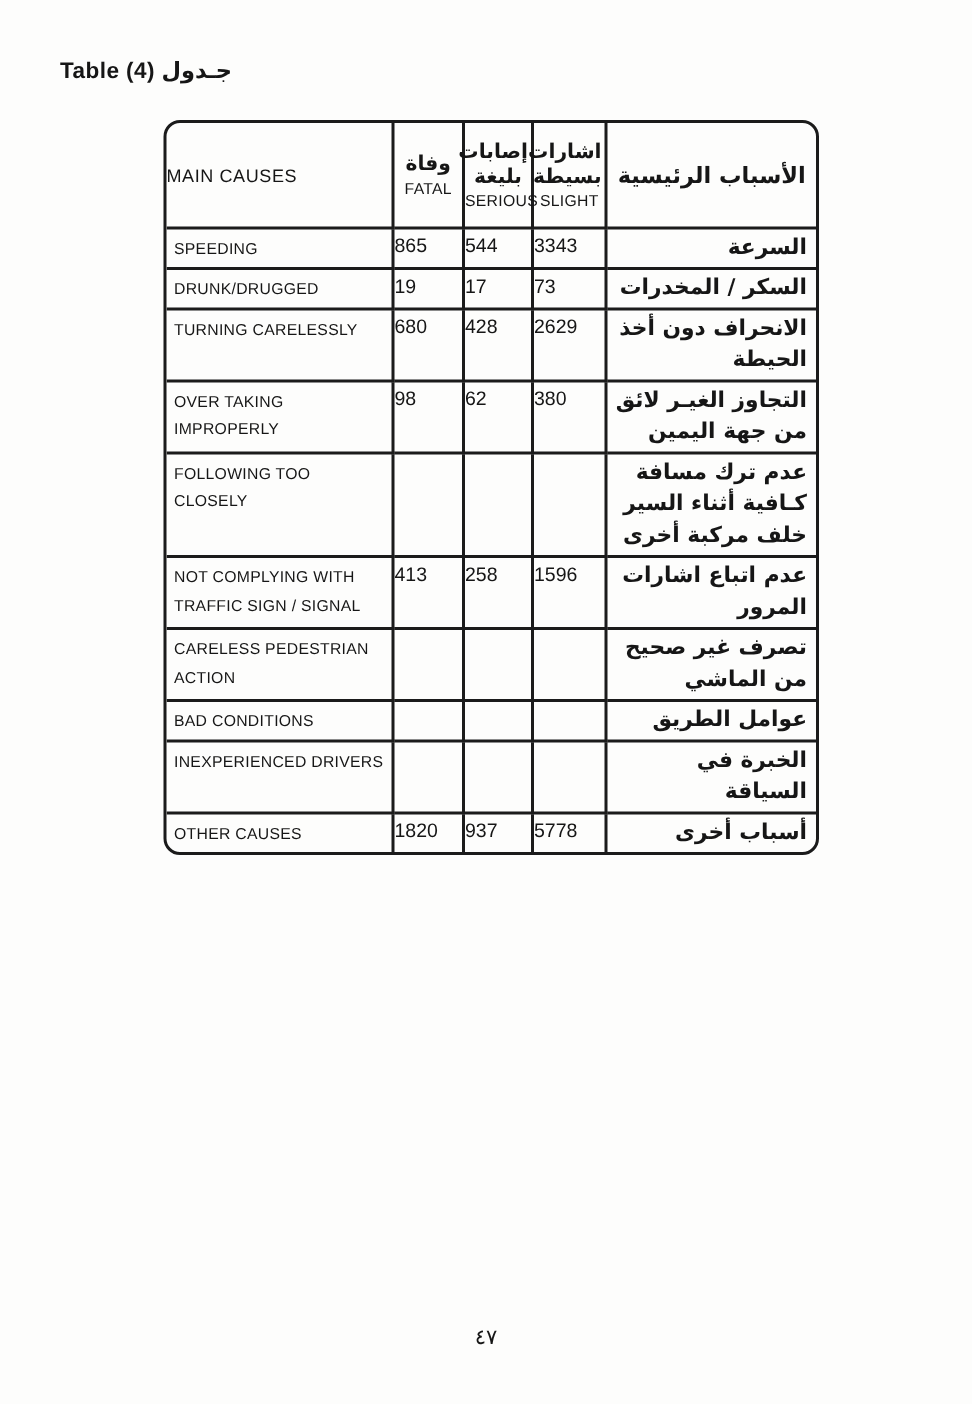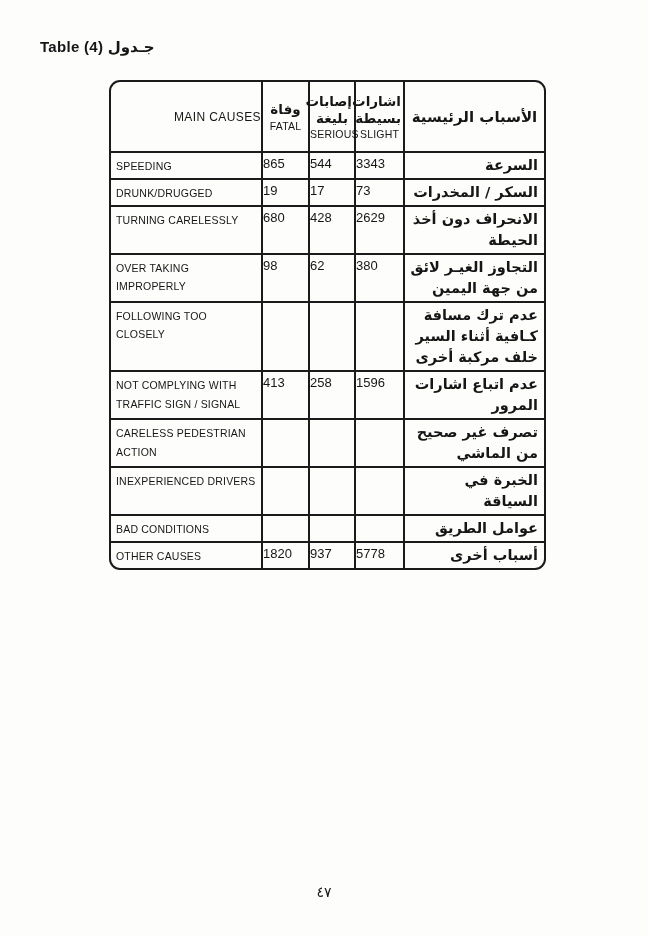--- a/index.html
+++ b/index.html
@@ -38,21 +38,21 @@
     font-family:"DejaVu Sans","Liberation Sans",sans-serif;
     line-height:1.35;
   }
   .title-en {
     display:block; font-size:13px; font-weight:bold;
     font-family:"Liberation Serif","DejaVu Serif",serif;
     letter-spacing:1.2px; word-spacing:5px; margin-top:3px;
   }
 
   thead th { height:70px; vertical-align:middle; font-weight:normal; }
-  .h-main-en { font-size:12px; letter-spacing:0.4px; text-align:right;margin-top:44px; }
+  .h-main-en { font-size:12px; letter-spacing:0.4px; text-align:left;margin-top:44px; }
   .h-stack { text-align:center; }
   .h-ar {
     display:block; direction:rtl; font-size:13.5px; font-weight:bold;
     font-family:"DejaVu Sans","Liberation Sans",sans-serif;
     line-height:1.25; padding:0 2px;
   }
   .h-en { display:block; font-size:10.5px; margin-top:2px; letter-spacing:0.2px; }
   .h-main-ar {
     direction:rtl; text-align:center; font-size:15px; font-weight:bold;
     font-family:"DejaVu Sans","Liberation Sans",sans-serif;
@@ -163,32 +163,32 @@
         <td class="cell-ar" lang="ar">عدم اتباع اشارات المرور</td>
       </tr>
       <tr>
         <td class="cell-en">CARELESS PEDESTRIAN ACTION</td>
         <td class="cell-num"></td>
         <td class="cell-num"></td>
         <td class="cell-num"></td>
         <td class="cell-ar" lang="ar">تصرف غير صحيح من الماشي</td>
       </tr>
       <tr>
+        <td class="cell-en">BAD CONDITIONS</td>
+        <td class="cell-num"></td>
+        <td class="cell-num"></td>
+        <td class="cell-num"></td>
+        <td class="cell-ar" lang="ar">عوامل الطريق</td>
+      </tr>
+      <tr>
         <td class="cell-en">INEXPERIENCED DRIVERS</td>
         <td class="cell-num"></td>
         <td class="cell-num"></td>
         <td class="cell-num"></td>
         <td class="cell-ar" lang="ar">الخبرة في السياقة</td>
-      </tr>
-      <tr>
-        <td class="cell-en">BAD CONDITIONS</td>
-        <td class="cell-num"></td>
-        <td class="cell-num"></td>
-        <td class="cell-num"></td>
-        <td class="cell-ar" lang="ar">عوامل الطريق</td>
       </tr>
       <tr>
         <td class="cell-en">OTHER CAUSES</td>
         <td class="cell-num">1820</td>
         <td class="cell-num">937</td>
         <td class="cell-num">5778</td>
         <td class="cell-ar" lang="ar">أسباب أخرى</td>
       </tr>
     </tbody>
   </table>

